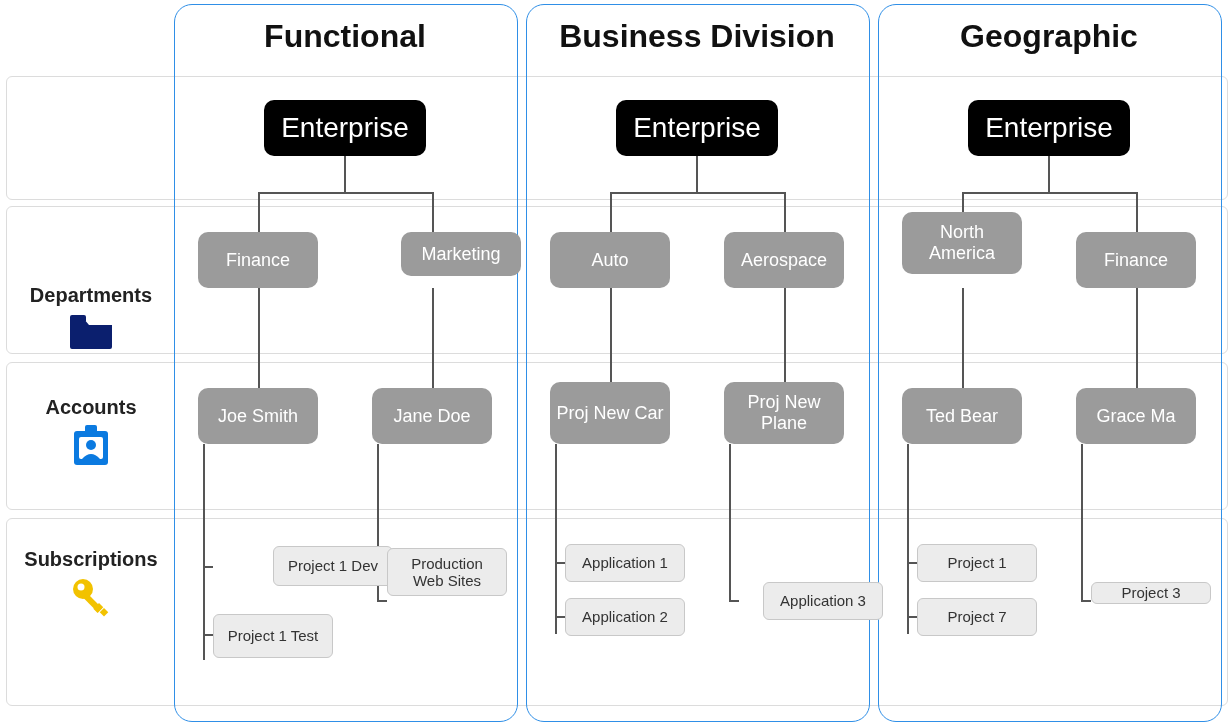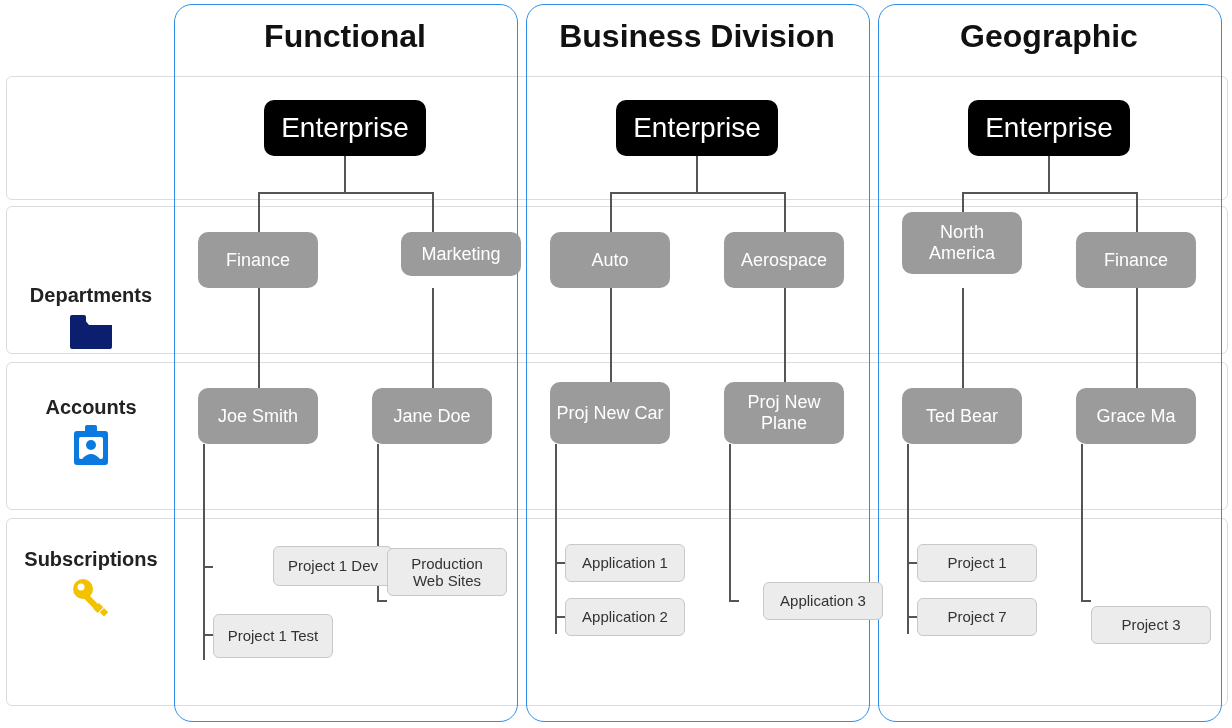--- a/index.html
+++ b/index.html
@@ -243,15 +243,15 @@
   <div class="node acct" style="left:1076px; top:388px; width:120px; height:56px;">Grace Ma</div>
 
   <div class="vline" style="left:907px; top:444px; height:190px;"></div>
   <div class="hline" style="left:907px; top:562px; width:10px;"></div>
   <div class="hline" style="left:907px; top:616px; width:10px;"></div>
   <div class="vline" style="left:1081px; top:444px; height:158px;"></div>
   <div class="hline" style="left:1081px; top:600px; width:10px;"></div>
 
   <div class="node sub" style="left:917px; top:544px; width:120px; height:38px;">Project 1</div>
   <div class="node sub" style="left:917px; top:598px; width:120px; height:38px;">Project 7</div>
-  <div class="node sub" style="left:1091px; top:582px; width:120px; height:38px;margin-top:24px;">Project 3</div>
+  <div class="node sub" style="left:1091px; top:582px; width:120px; height:22px;">Project 3</div>
 
 </div>
 
 </body></html>

